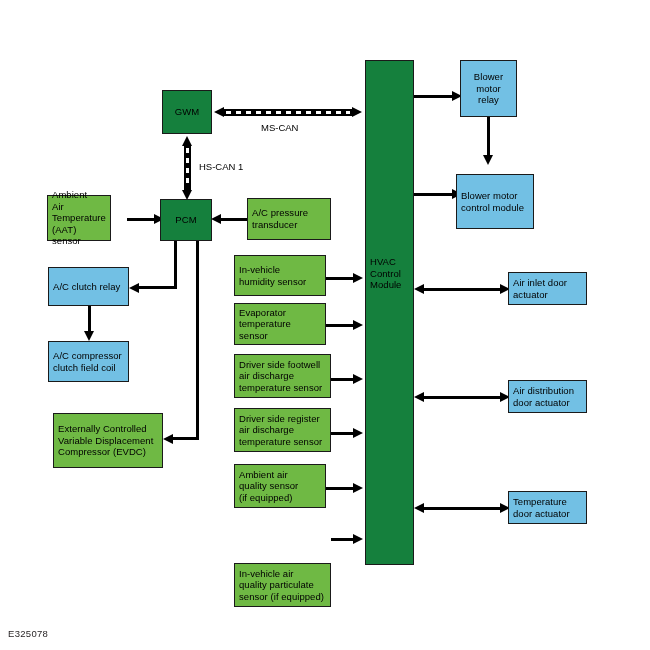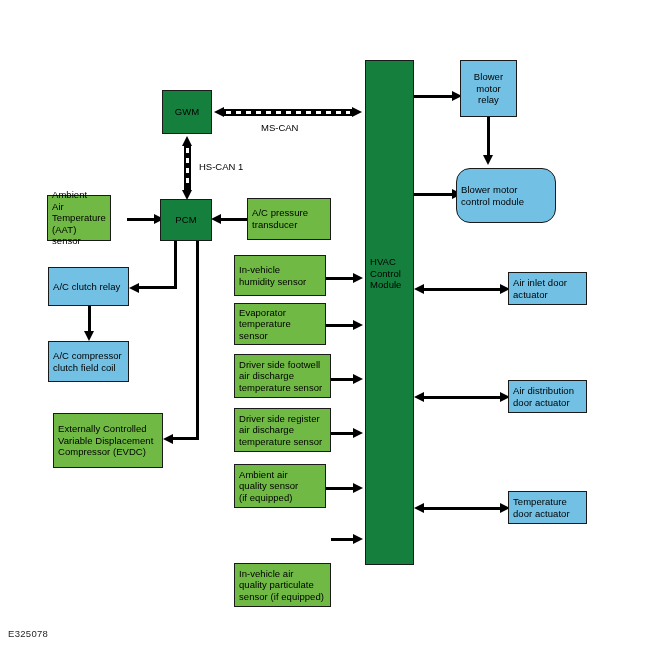--- a/index.html
+++ b/index.html
@@ -265,21 +265,21 @@
 quality particulate
 sensor (if equipped)</span>
   </div>
 
   <div class="node blue c-ctr" style="left:460px; top:60px; width:57px; height:57px;">
     <span class="lbl">Blower
 motor
 relay</span>
   </div>
 
-  <div class="node blue c-left" style="left:456px; top:168px; width:100px; height:55px;border-radius:14px;">
+  <div class="node blue c-left" style="left:456px; top:174px; width:78px; height:55px;">
     <span class="lbl">Blower motor
 control module</span>
   </div>
 
   <div class="node blue c-left" style="left:508px; top:272px; width:79px; height:33px;">
     <span class="lbl">Air inlet door
 actuator</span>
   </div>
 
   <div class="node blue c-left" style="left:508px; top:380px; width:79px; height:33px;">

